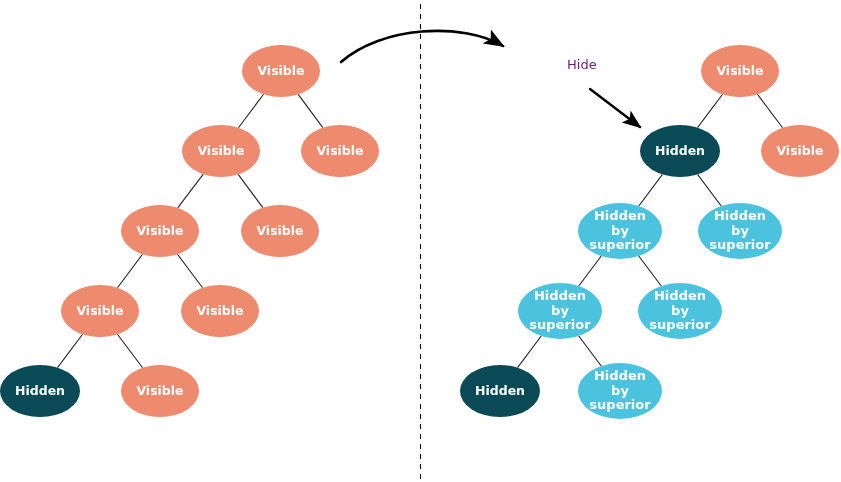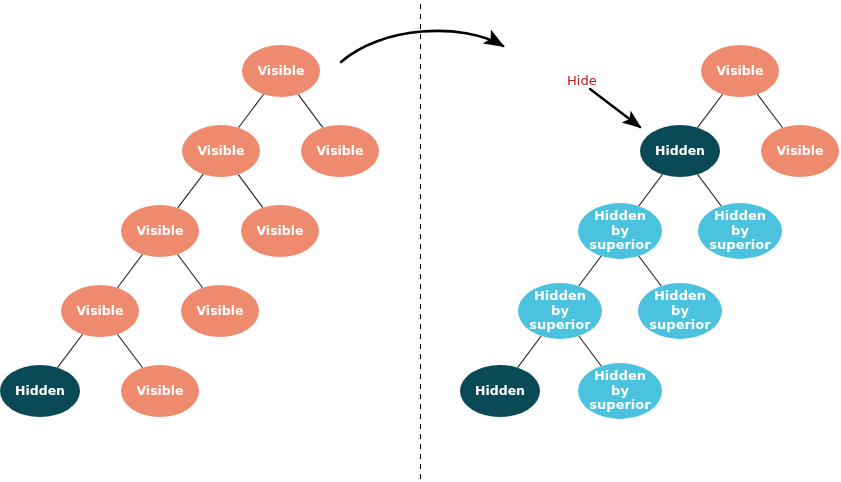--- a/index.html
+++ b/index.html
@@ -143,15 +143,15 @@
       </marker>
     </defs>
 
     <line x1="420.5" y1="4" x2="420.5" y2="479" stroke="#000000" stroke-width="1.1" stroke-dasharray="5,5"></line>
 
     <path d="M 341 62 C 382 26, 462 22, 503 46" fill="none" stroke="#000000" stroke-width="2.6" stroke-linecap="round" marker-end="url(#arrowhead-curve)"></path>
 
     <path d="M 590 89 L 640 127" fill="none" stroke="#000000" stroke-width="2.4" stroke-linecap="round" marker-end="url(#arrowhead-hide)"></path>
   </svg>
 
-  <div class="hide-label" style="left: 567px; top: 73px; color: #b91c1c;">Hide</div>
+  <div class="hide-label" style="left: 567px; top: 57px; color: #701a75;">Hide</div>
 
 </div>
 
 </body></html>

